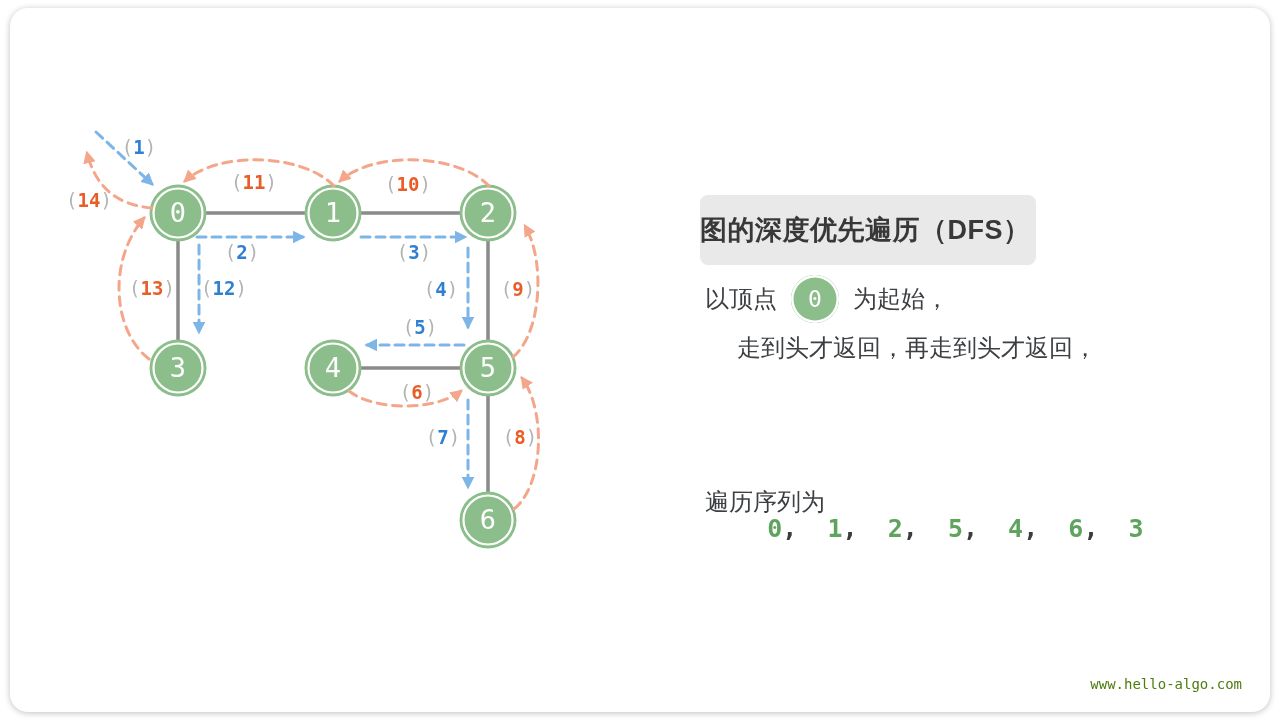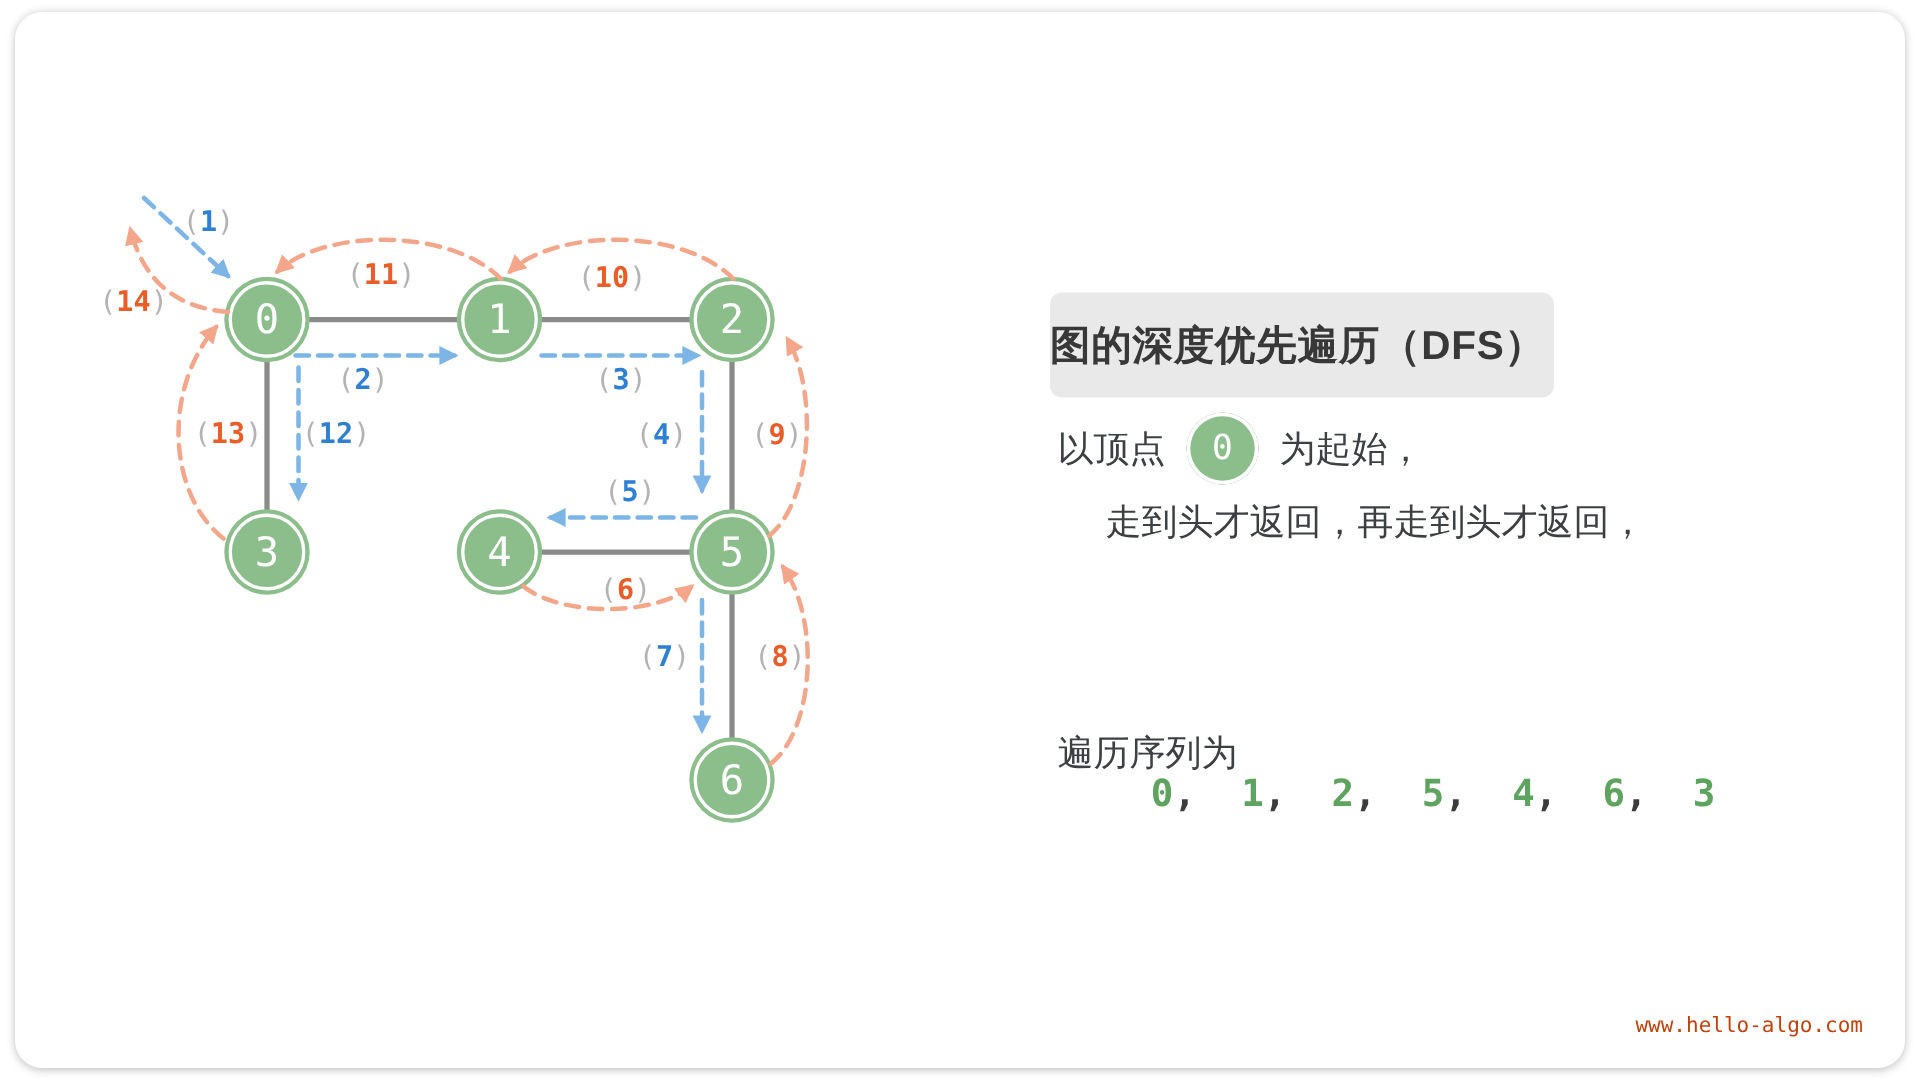--- a/index.html
+++ b/index.html
@@ -61,21 +61,21 @@
     color:#ffffff;font-family:"DejaVu Sans Mono","Liberation Mono",monospace;font-size:23px;
     flex:0 0 auto;
   }
   .seq-heading{position:absolute;left:695px;top:430px;font-size:24px;font-weight:normal;color:var(--text-dark);margin-top:48px;}
   .sequence{position:absolute;left:697px;top:477px;
     font-family:"DejaVu Sans Mono","Liberation Mono",monospace;font-size:25px;font-weight:bold;
     white-space:pre;text-align:right;}
   .seq-num{color:var(--sequence-green);}
   .seq-sep{color:#3C3C3C;}
   .footer-url{position:absolute;right:28px;bottom:20px;
-    font-family:"DejaVu Sans Mono","Liberation Mono",monospace;font-size:14px;color:#c2410c;}
+    font-family:"DejaVu Sans Mono","Liberation Mono",monospace;font-size:14px;color:#4d7c0f;}
 </style>
 </head>
 <body>
 
 <div class="card">
 
   <svg class="graph" width="680" height="640" viewBox="0 0 680 640">
     <defs>
       <marker id="mb" viewBox="0 0 10 10" refX="8" refY="5" markerWidth="4.2" markerHeight="4.2" orient="auto">
         <path d="M0,0 L10,5 L0,10 z" class="head-blue"></path>

